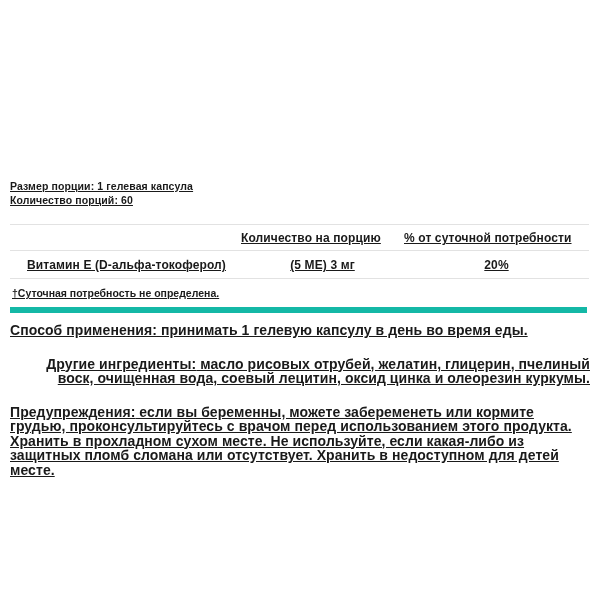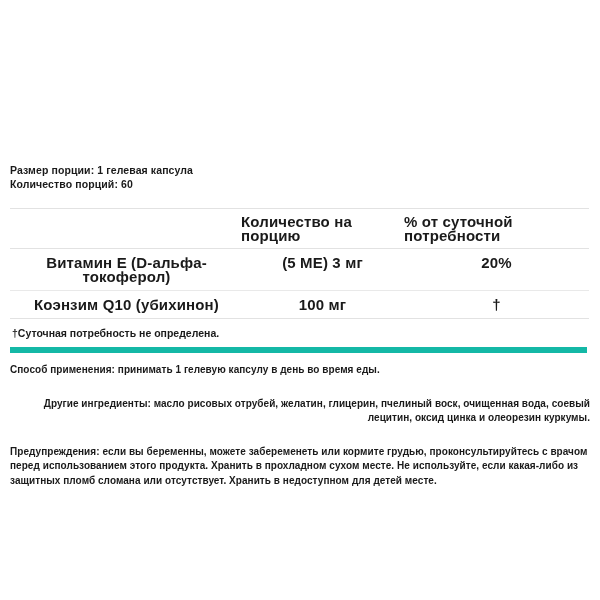--- a/index.html
+++ b/index.html
@@ -12,21 +12,22 @@
     background: #ffffff;
     font-family: "Liberation Sans", sans-serif;
     color: #1a1a1a;
     -webkit-font-smoothing: antialiased;
   }
   .page {
     position: relative;
     width: 600px;
     height: 600px;
     box-sizing: border-box;
-    padding: 0 10px;
+    padding: 16px 10px;
+    text-decoration: underline;
   }
   .spacer-top {
     height: 163px;
   }
   .line-bold {
     font-size: 10.5px;
     font-weight: bold;
     line-height: 14px;
     color: #1a1a1a;
     letter-spacing: 0.01em;
@@ -40,21 +41,21 @@
 
   
   table.facts {
     width: 577px;
     border-collapse: collapse;
     margin-top: 17px;
     table-layout: fixed;
   }
   table.facts th,
   table.facts td {
-    font-size: 15px;
+    font-size: 12px;
     font-weight: bold;
     line-height: 14px;
     text-align: left;
     padding: 7px 0 6px 0;
     vertical-align: top;
     color: #1a1a1a;
     letter-spacing: 0.01em;
   }
   table.facts thead th {
     border-top: 1px solid #e2e2e2;
@@ -81,21 +82,21 @@
     padding-left: 2px;
     color: #1a1a1a;
     border-bottom: 6px solid #14b8a6;
     padding-bottom: 7px;
     width: 577px;
     box-sizing: border-box;
   }
 
   
   .para {
-    font-size: 10px;
+    font-size: 14px;
     font-weight: bold;
     line-height: 14.5px;
     color: #1a1a1a;
     width: 580px;
     letter-spacing: 0.005em;
   }
   .p-usage        { margin-top: 10px; }
   .p-ingredients  { margin-top: 19px; text-align: right; }
   .p-free-from    { margin-top: 19px; }
   .p-warnings     { margin-top: 19px; }
@@ -119,25 +120,20 @@
         <th class="col-amount">Количество на порцию</th>
         <th class="col-dv">% от суточной потребности</th>
       </tr>
     </thead>
     <tbody>
       <tr>
         <td class="col-name">Витамин Е (D-альфа-токоферол)</td>
         <td class="col-amount">(5 МЕ) 3 мг</td>
         <td class="col-dv">20%</td>
       </tr>
-      <tr>
-        <td class="col-name">Коэнзим Q10 (убихинон)</td>
-        <td class="col-amount">100 мг</td>
-        <td class="col-dv">†</td>
-      </tr>
     </tbody>
   </table>
 
   <div class="footnote">†Суточная потребность не определена.</div>
 
   <div class="para p-usage">
     <span class="lead">Способ применения:</span><span> принимать 1 гелевую капсулу в день во время еды.</span>
   </div>
 
   <div class="para p-ingredients">

